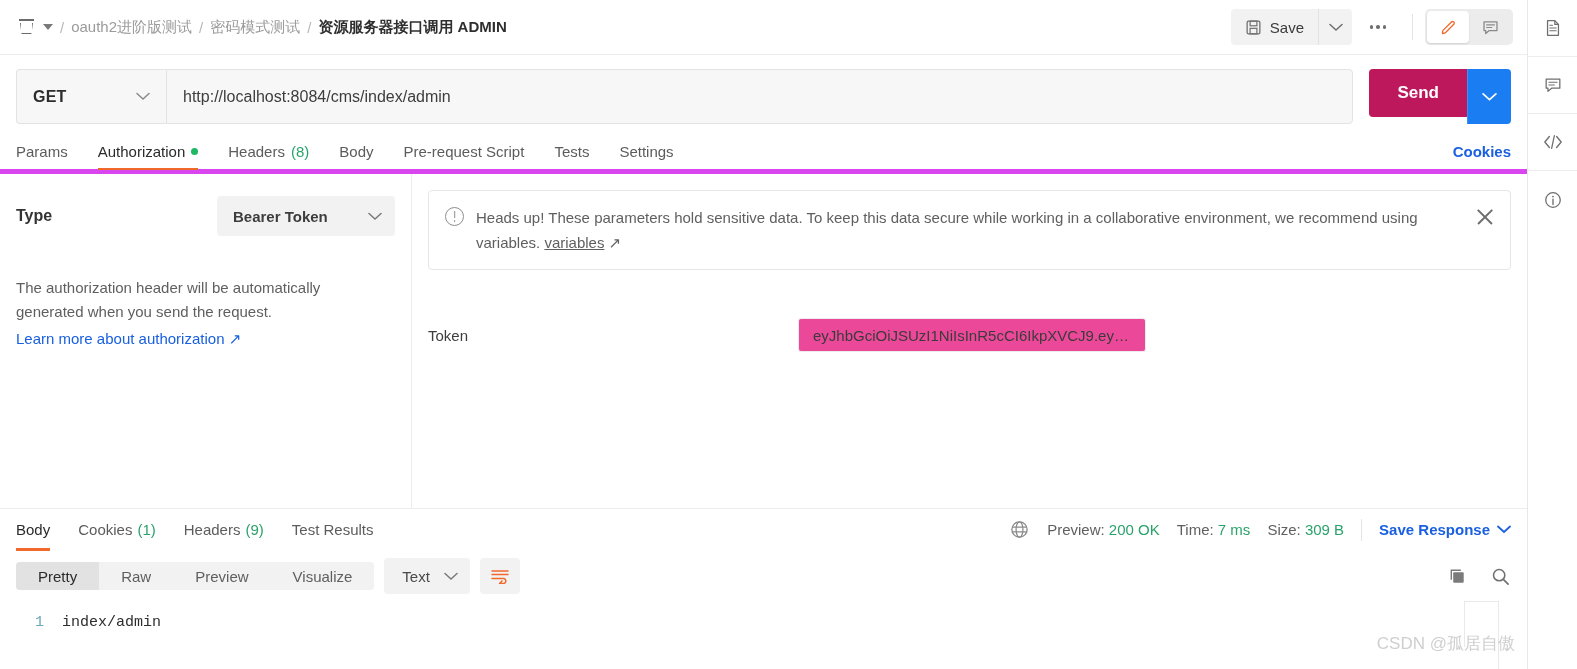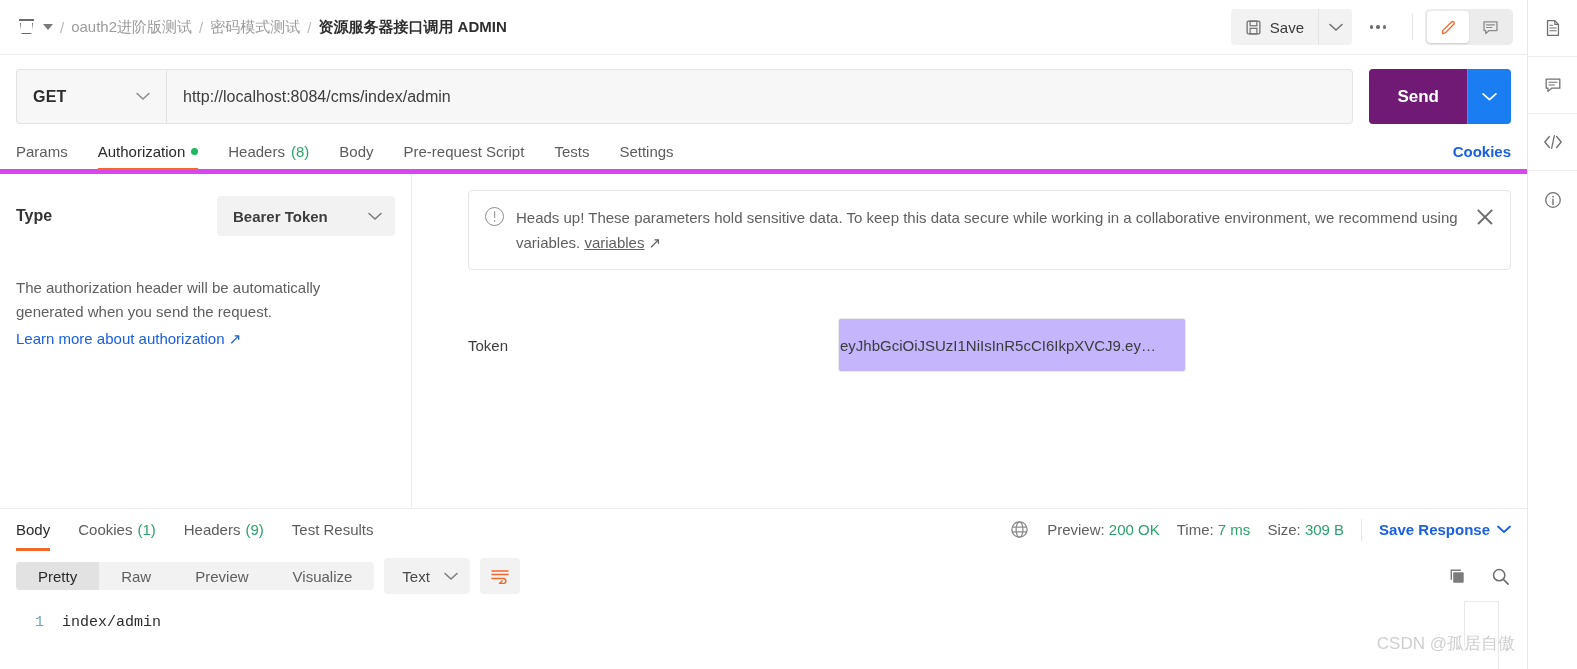--- a/index.html
+++ b/index.html
@@ -71,21 +71,21 @@
     border-radius: 4px 0 0 4px; padding: 0 16px; cursor: pointer;
   }
   .method span { font-size: 16px; font-weight: 700; color: #2d2d2d; letter-spacing: .2px; }
   .urlbox {
     flex: 1; height: 55px; background: #f7f7f7; border: 1px solid #e3e3e3;
     border-radius: 0 4px 4px 0; display: flex; align-items: center;
     padding: 0 16px; font-size: 16px; color: #3d3d3d; margin-left: -10px; cursor: text;
   }
   .send-group { display: flex; margin-left: 6px; }
   .send-btn {
-    background: #701a75; color: #fff; border: none; height: 55px;
+    background: #be185d; color: #fff; border: none; height: 48px;
     padding: 0 28px; font-size: 17px; font-weight: 700; cursor: pointer;
     border-radius: 4px 0 0 4px; font-family: inherit;
   }
   .send-caret {
     background: #1a7ef2; border: none; border-left: 1px solid #3f92f5;
     width: 44px; height: 55px; border-radius: 0 4px 4px 0; cursor: pointer;
     display: flex; align-items: center; justify-content: center;
   }
 
   
@@ -104,21 +104,21 @@
     height: 2.5px; background: #f1682b;
   }
   .greendot { width: 7px; height: 7px; border-radius: 50%; background: #1eb863; display: inline-block; }
   .cnt { color: #2aa36b; }
   .cookies-link {
     position: absolute; right: 16px; bottom: 9px;
     color: #1a60e0; font-size: 15px; font-weight: 700; cursor: pointer;
   }
 
   
-  .authwrap { display: flex; height: 334px; gap: 40px; }
+  .authwrap { display: flex; height: 334px; }
   .authleft { width: 412px; border-right: 1px solid #ededed; padding: 22px 16px 0; }
   .typerow { display: flex; align-items: center; }
   .typelabel { font-size: 16px; color: #333; font-weight: 600; flex: 1; }
   .typesel {
     width: 178px; height: 40px; background: #f2f2f2; border-radius: 4px;
     display: flex; align-items: center; justify-content: space-between;
     padding: 0 13px 0 16px; cursor: pointer;
   }
   .typesel span { font-size: 15px; color: #3d3d3d; font-weight: 600; }
   .authnote { margin-top: 40px; font-size: 15px; color: #5f5f5f; line-height: 1.62; max-width: 330px; }
@@ -148,22 +148,22 @@
   }
   .closeX::before, .closeX::after {
     content: ""; position: absolute; left: 1px; top: 10px; width: 20px; height: 1.6px; background: #6e6e6e;
   }
   .closeX::before { transform: rotate(45deg); }
   .closeX::after { transform: rotate(-45deg); }
 
   .tokenrow { display: flex; align-items: center; margin-top: 48px; }
   .tokenlabel { width: 370px; font-size: 15px; color: #3d3d3d; }
   .tokenfield {
-    width: 348px; height: 54px; background: #c4b5fd; border: 1px solid #ececec;
-    border-radius: 3px; display: flex; align-items: center; padding: 0 1px;
+    width: 348px; height: 34px; background: #ec4899; border: 1px solid #ececec;
+    border-radius: 3px; display: flex; align-items: center; padding: 0 14px;
     font-size: 15px; color: #3b3b3b; overflow: hidden; white-space: nowrap; cursor: text;
   }
 
   
   .respbar {
     display: flex; align-items: center; padding: 0 16px;
     border-top: 1px solid #ededed; height: 42px; position: relative;
   }
   .restab {
     font-size: 15px; color: #5c5c5c; margin-right: 28px; cursor: pointer;

